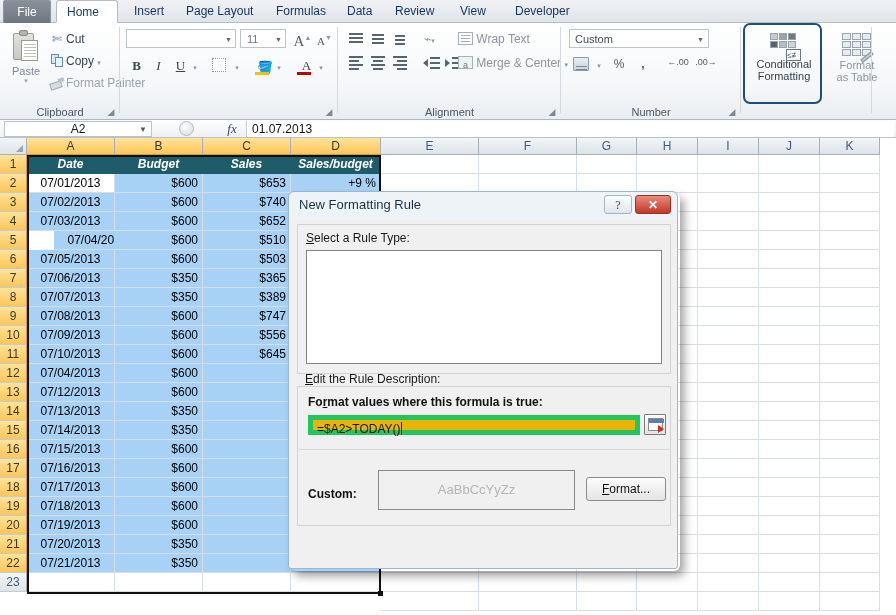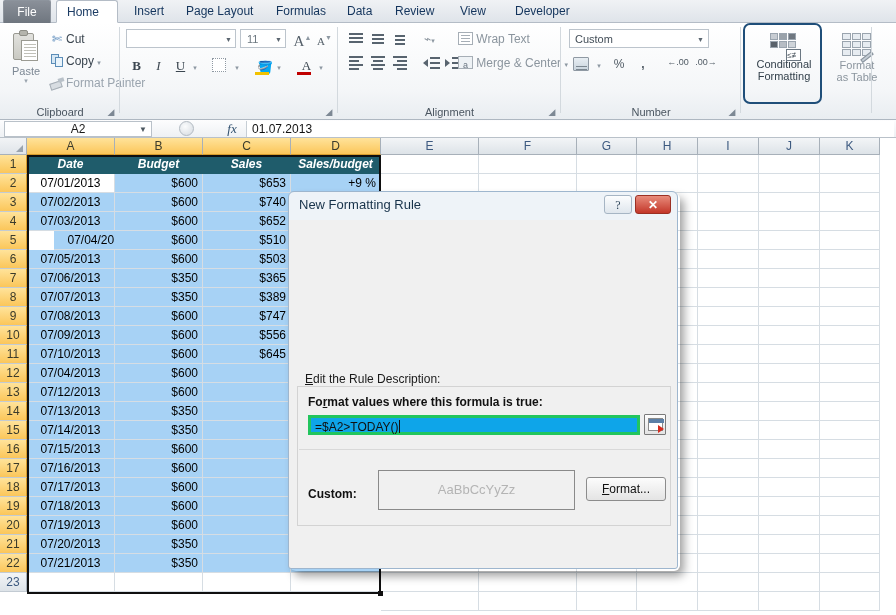--- a/index.html
+++ b/index.html
@@ -368,21 +368,21 @@
   .lbl u { text-decoration: underline; }
   .listbox {
     position: absolute; left: 8px; top: 25px; width: 356px; height: 114px;
     background: #ffffff; border: 1px solid #848484;
   }
   .fml-label {
     position: absolute; left: 10px; top: 8px; font-size: 12px; font-weight: bold; color: #111;
   }
   .fml-input {
     position: absolute; left: 10px; top: 28px; width: 332px; height: 20px;
-    background: #0ea5e9; border: 3px solid #22c55e;
+    background: #eab308; border: 5px solid #22c55e;
     font-size: 12px; line-height: 19px; padding-left: 4px; color: #111;
   }
   .caret { display: inline-block; width: 1px; height: 13px; background: #111; vertical-align: -2px; }
   .rangebtn {
     position: absolute; left: 346px; top: 27px; width: 22px; height: 21px;
     background: linear-gradient(#fdfdfd,#e3e3e3); border: 1px solid #7a7a7a;
     border-radius: 1px;
   }
   .rangebtn .mini {
     position: absolute; left: 3px; top: 3px; width: 15px; height: 13px;
@@ -911,20 +911,24 @@
     <div class="selbox" style="left:27px; top:17px; width:354px; height:439px;"></div>
     <div class="selhandle" style="left:378px; top:453px;"></div>
   </div>
 
   <div class="dlgshadow"></div>
   <div class="dialog">
     <div class="dlg-title">New Formatting Rule</div>
     <div class="dlg-help"><span>?</span></div>
     <div class="dlg-close"><span>✕</span></div>
 
+    <div class="panel panel-top">
+      <div class="lbl" style="left:8px;top:6px"><span id="rtl"><u>S</u>elect a Rule Type:</span></div>
+      <div class="listbox" id="ruletypes"></div>
+    </div>
 
     <div class="lbl" style="left:16px;top:180px"><span id="rdl"><u>E</u>dit the Rule Description:</span></div>
 
     <div class="panel panel-bot">
       <div class="fml-label"><span id="fpl">Fo<u>r</u>mat values where this formula is true:</span></div>
       <div class="fml-input"><span>=$A2&gt;TODAY()</span><span class="caret"></span></div>
       <div class="rangebtn">
           <span class="mini"></span>
           <span class="arr"></span>
         </div>

